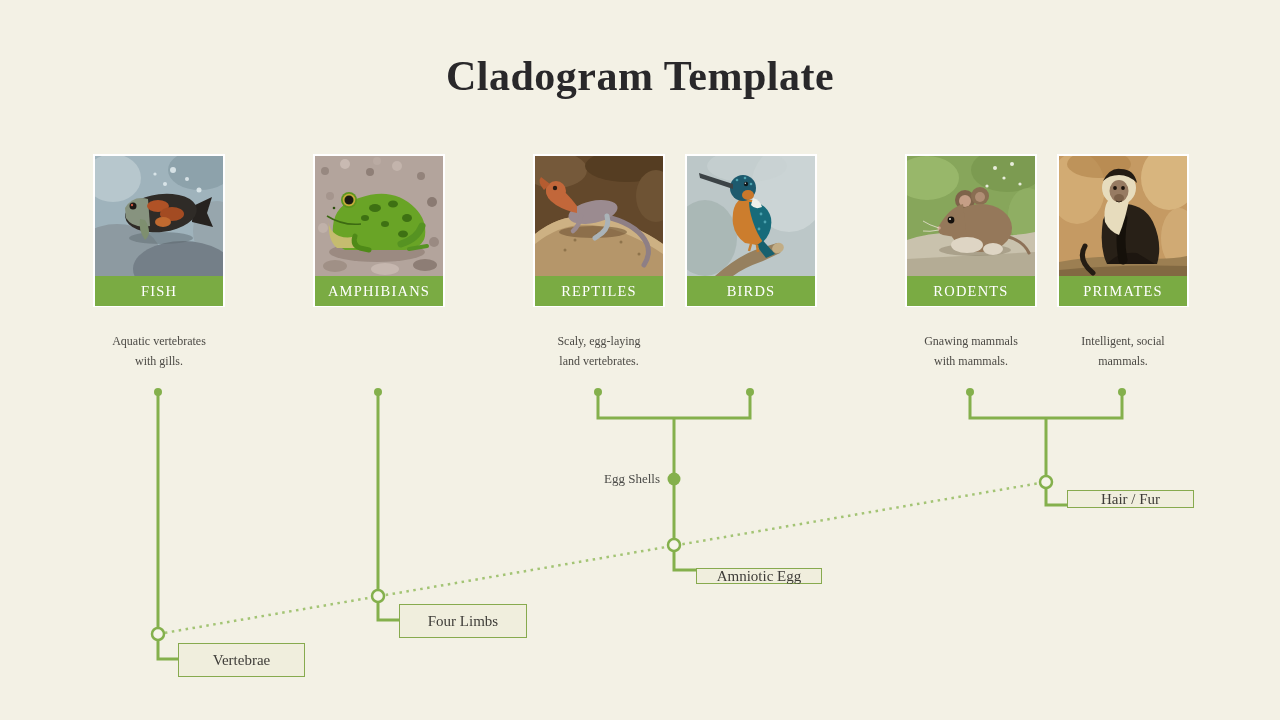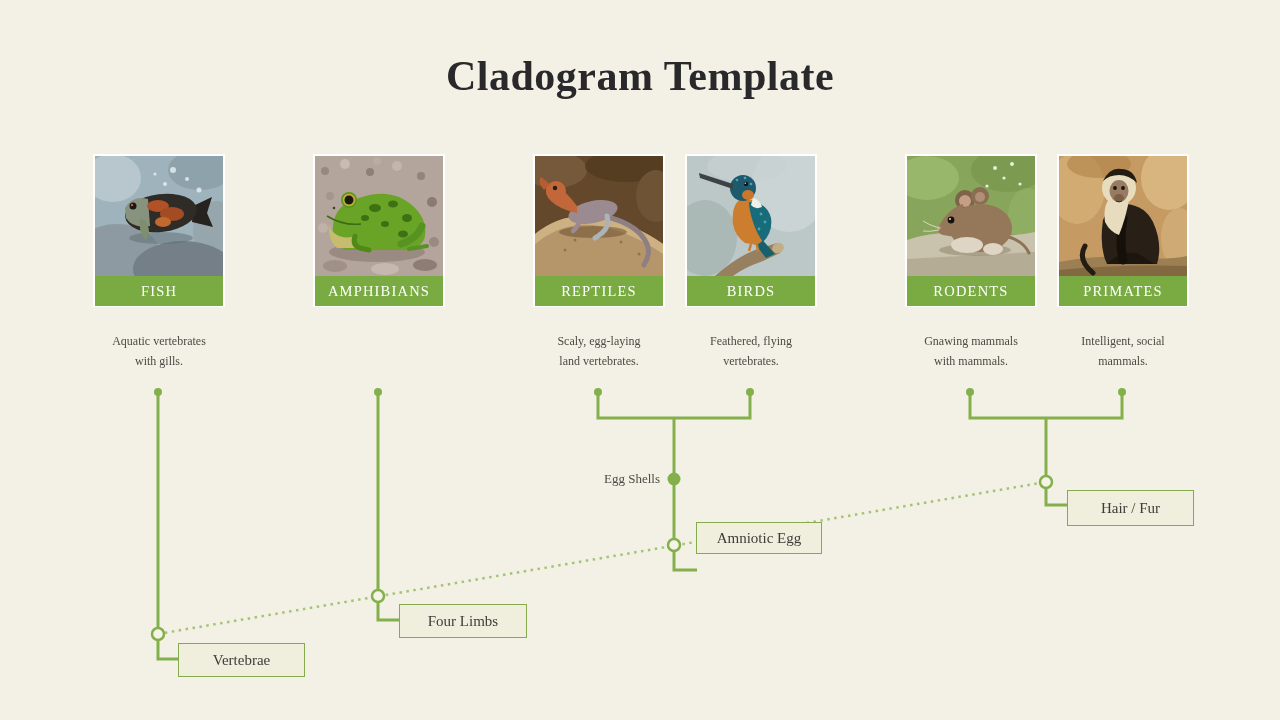--- a/index.html
+++ b/index.html
@@ -159,24 +159,20 @@
           <circle cx="64" cy="28" r="1.3"></circle>
         </g>
       <ellipse cx="61" cy="39" rx="6" ry="5" fill="#c9772b"></ellipse>
       <path d="M66 42 q7 2 9 9 q-7 3 -11 -2 Z" fill="#eef0ea"></path>
       <path d="M46 28 L12 17 L13 22 L46 33 Z" fill="#3c4346"></path>
       <circle cx="59" cy="28" r="2.2" fill="#10181b"></circle>
       <circle cx="58.3" cy="27.3" r="0.7" fill="#dfe8ea"></circle>
       <path d="M64 88 l-2 7 M70 89 l1 7" stroke="#c77e2e" stroke-width="2.5"></path>
     </svg>
     <div class="label-bar">BIRDS</div>
-  </div>
-  <div class="desc" style="left:659px">
-    <span>Feathered, flying</span><br>
-    <span>vertebrates.</span>
   </div>
 
   <div class="polaroid" style="left:905px">
     <svg class="photo" viewBox="0 0 128 120">
       <rect width="128" height="120" fill="#87a65b"></rect>
       <ellipse cx="20" cy="22" rx="32" ry="22" fill="#9cbb6e" opacity="0.8"></ellipse>
       <ellipse cx="100" cy="14" rx="36" ry="22" fill="#7c9b51"></ellipse>
       <ellipse cx="121" cy="60" rx="20" ry="28" fill="#93b267" opacity="0.7"></ellipse>
       <g fill="#e8eddc">
           <circle cx="88" cy="12" r="2"></circle>
@@ -261,18 +257,18 @@
     <circle cx="674" cy="479" r="6.5" fill="#84b04c"></circle>
 
     <circle cx="158" cy="634" r="6" fill="#f6f4e9" stroke="#84b04c" stroke-width="2.5"></circle>
     <circle cx="378" cy="596" r="6" fill="#f6f4e9" stroke="#84b04c" stroke-width="2.5"></circle>
     <circle cx="674" cy="545" r="6" fill="#f6f4e9" stroke="#84b04c" stroke-width="2.5"></circle>
     <circle cx="1046" cy="482" r="6" fill="#f6f4e9" stroke="#84b04c" stroke-width="2.5"></circle>
   </svg>
 
   <div class="node-box" style="left:178px;top:643px;width:127px;height:34px">Vertebrae</div>
   <div class="node-box" style="left:399px;top:604px;width:128px;height:34px">Four Limbs</div>
-  <div class="node-box" style="left:696px;top:522px;width:126px;height:32px">Amniotic Egg</div>
-  <div class="node-box" style="left:1067px;top:490px;width:127px;height:36px">Hair / Fur</div>
+  <div class="node-box" style="left:696px;top:568px;width:126px;height:16px">Amniotic Egg</div>
+  <div class="node-box" style="left:1067px;top:490px;width:127px;height:18px">Hair / Fur</div>
 
   <div class="inline-label" style="left:540px;top:471px;width:120px">Egg Shells</div>
 
 </div>
 
 </body></html>

